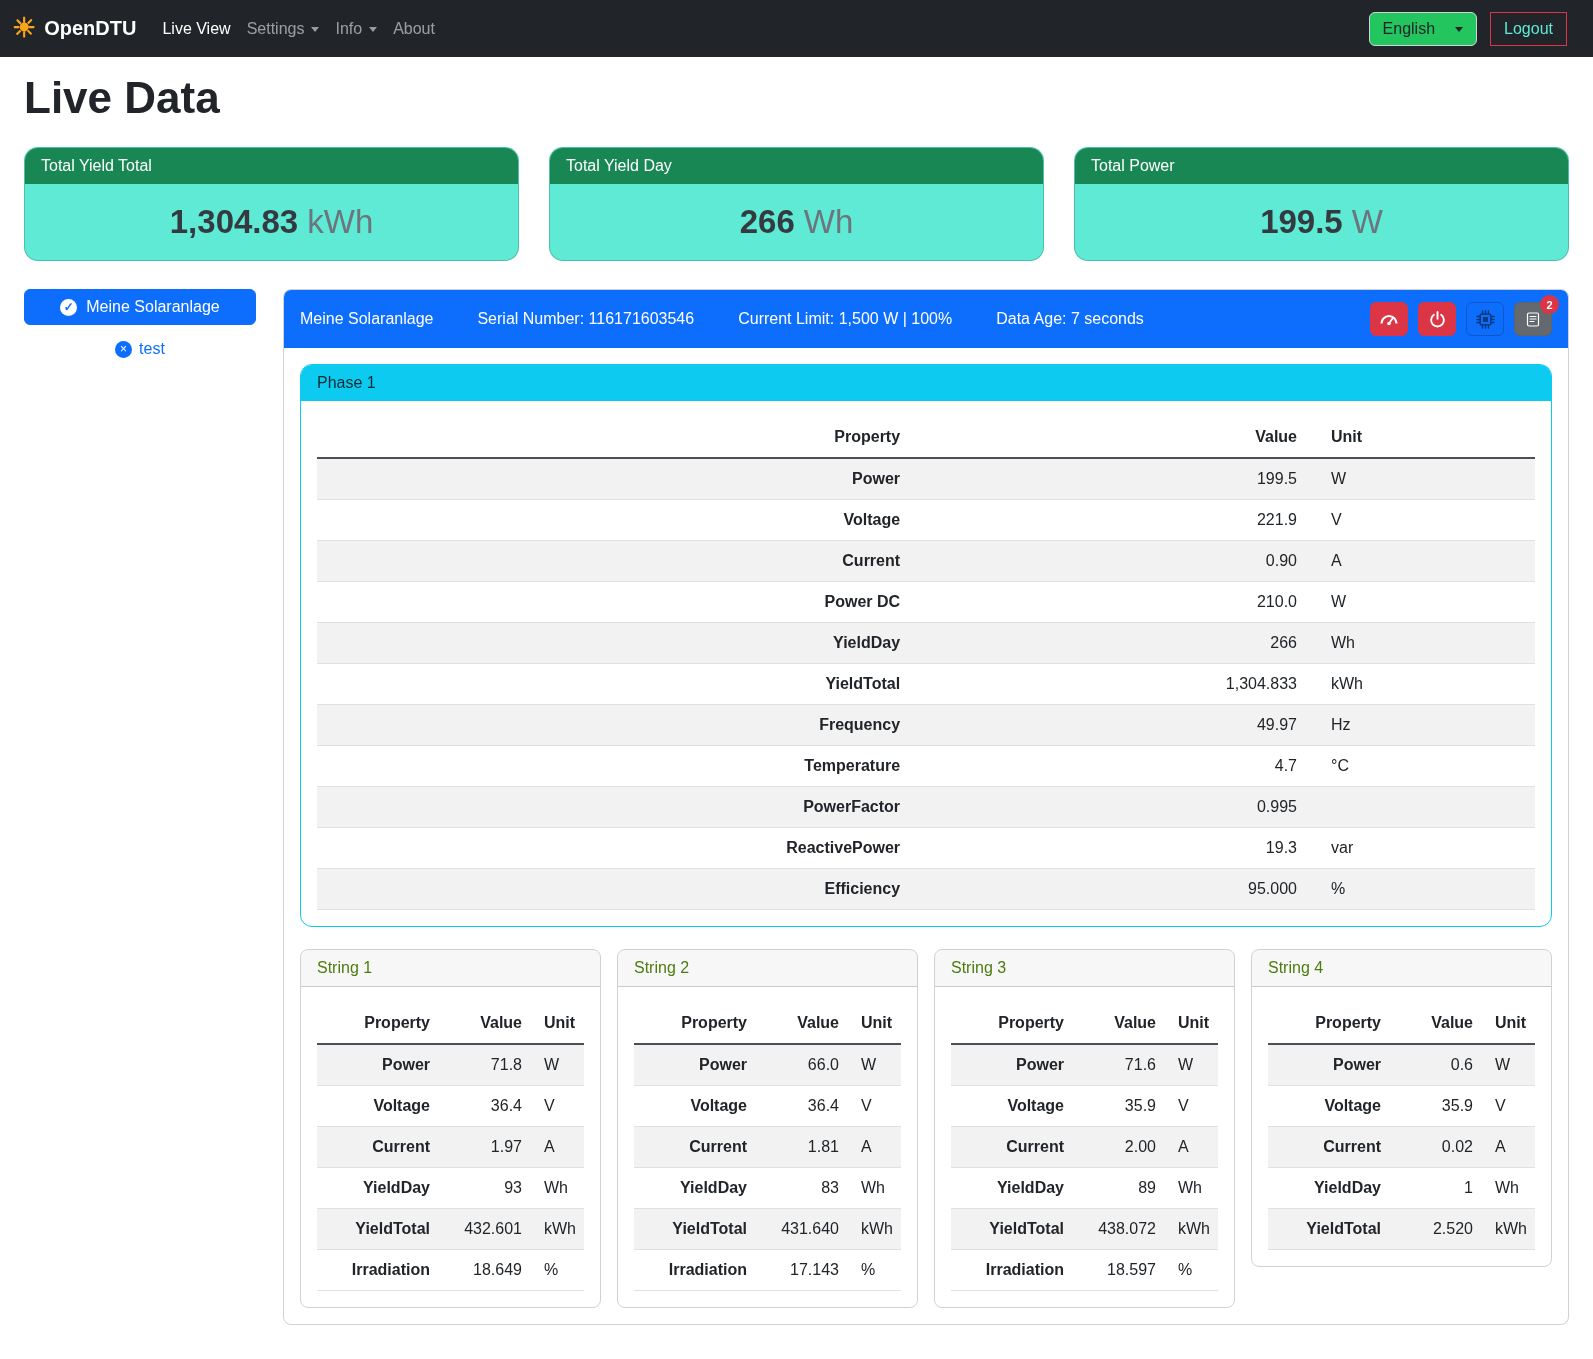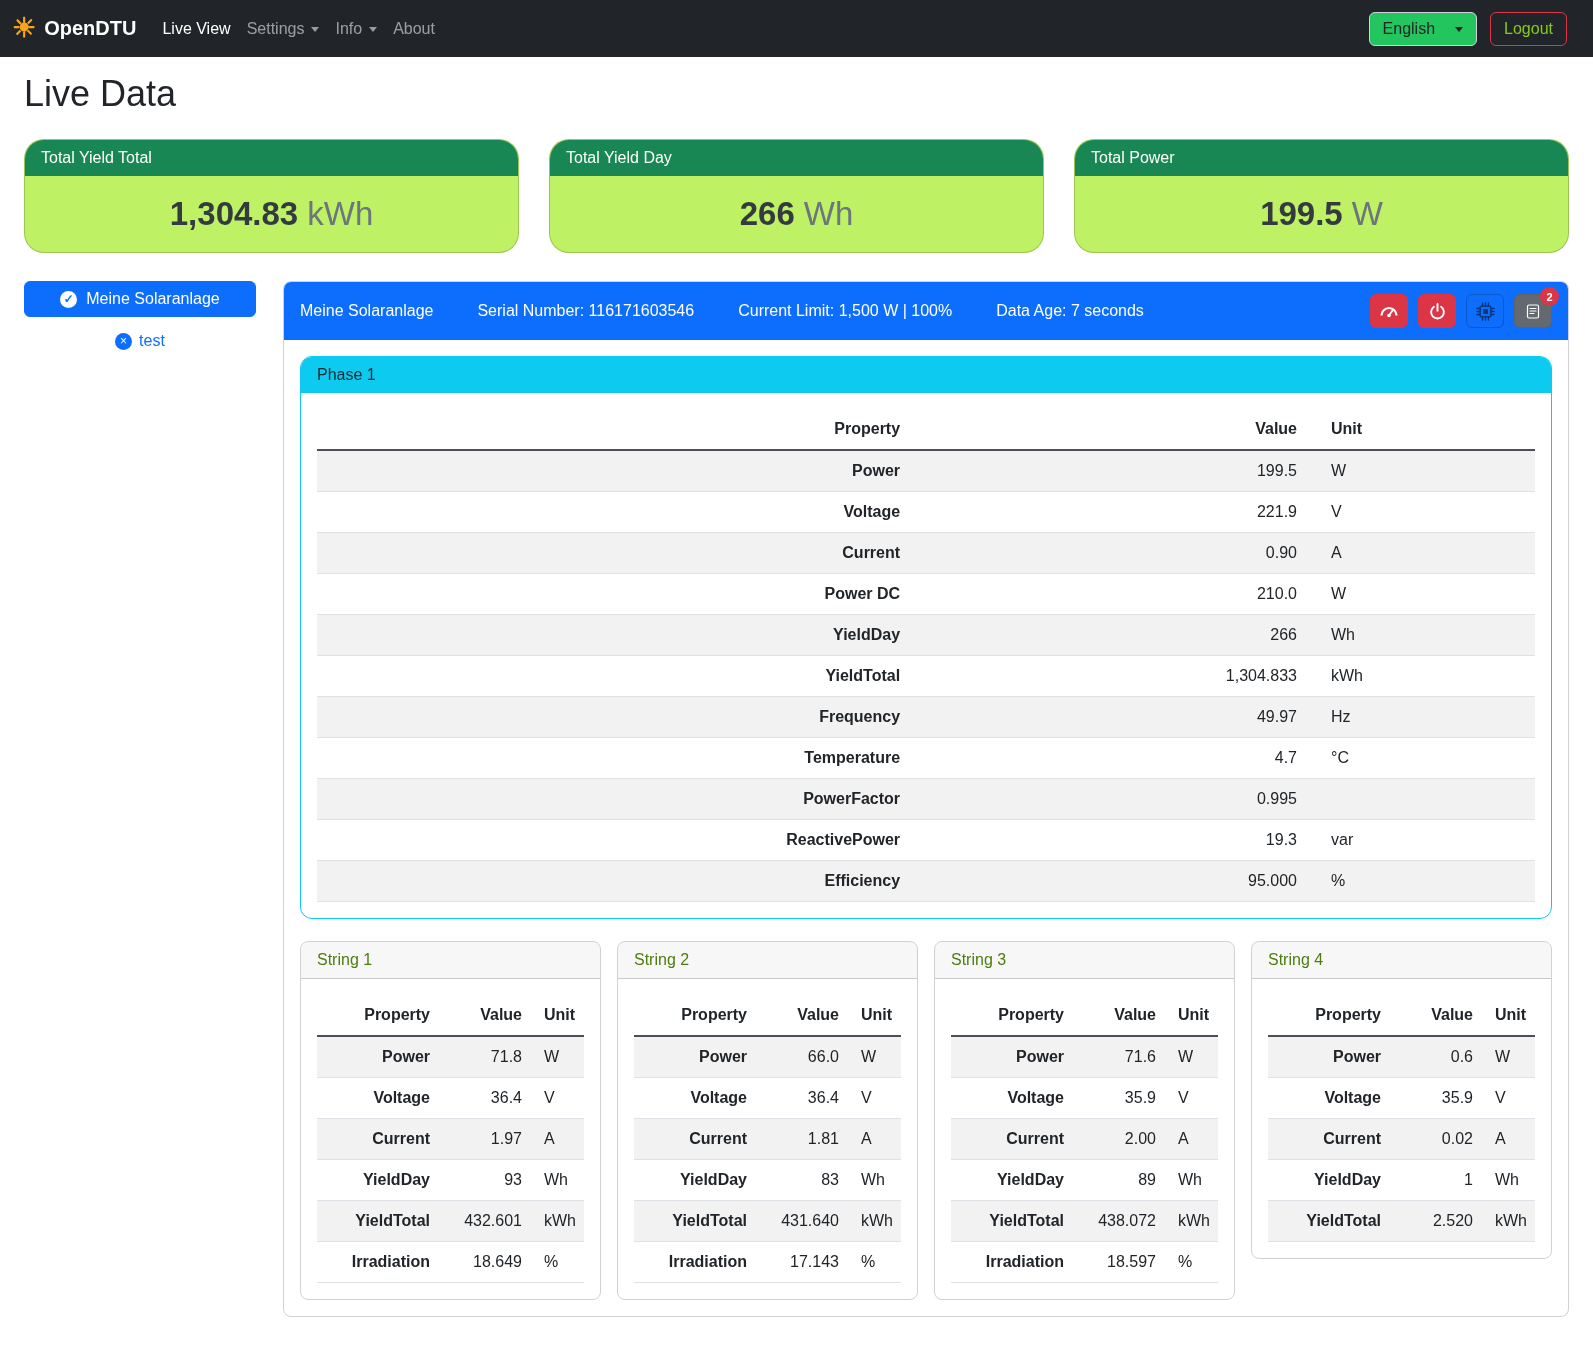--- a/index.html
+++ b/index.html
@@ -37,35 +37,35 @@
     border-left: 4.5px solid transparent; border-right: 4.5px solid transparent;
     border-top: 5px solid currentColor; margin-top: 2px;
   }
   .nav-right { margin-left: auto; display: flex; align-items: center; gap: 13px; }
   .lang-btn {
     background: #22c55e; color: #212529; border: 1px solid #ced4da; border-radius: 6px;
     padding: 7px 13px; font-size: 16px; display: inline-flex; align-items: center;
     gap: 20px; cursor: pointer; font-family: inherit;
   }
   .logout-btn {
-    background: transparent; color: #84cc16; border: 1px solid #dc3545; border-radius: 6px;
+    background: transparent; color: #5eead4; border: 1px solid #dc3545; border-radius: 0;
     padding: 7px 13px; font-size: 16px; cursor: pointer; font-family: inherit;
   }
 
   
   .main { padding: 0 24px 26px; }
-  .page-title { font-size: 36px; font-weight: 400; margin: 16px 0 24px; }
+  .page-title { font-size: 44px; font-weight: 700; margin: 16px 0 24px; }
 
   .summary-row {
     display: grid; grid-template-columns: repeat(3, 1fr);
     gap: 30px; margin-bottom: 28px;
   }
   .card {
-    border: 1px solid rgba(0,0,0,.18); border-radius: 20px;
-    overflow: hidden; background: #bef264;
+    border: 1px solid rgba(0,0,0,.18); border-radius: 14px;
+    overflow: hidden; background: #5eead4;
   }
   .card-header-success { background: #198754; color: #fff; padding: 9px 16px; font-size: 16px; }
   .summary-body { padding: 19px 16px; text-align: center; font-size: 33px; }
   .summary-value { font-weight: 700; color: #343a40; }
   .summary-unit { color: #6c757d; margin-left: 9px; font-weight: 400; }
 
   
   .content-row { display: flex; gap: 27px; align-items: flex-start; }
   .sidebar { flex: 0 0 232px; width: 232px; }
   .inverter-btn {

